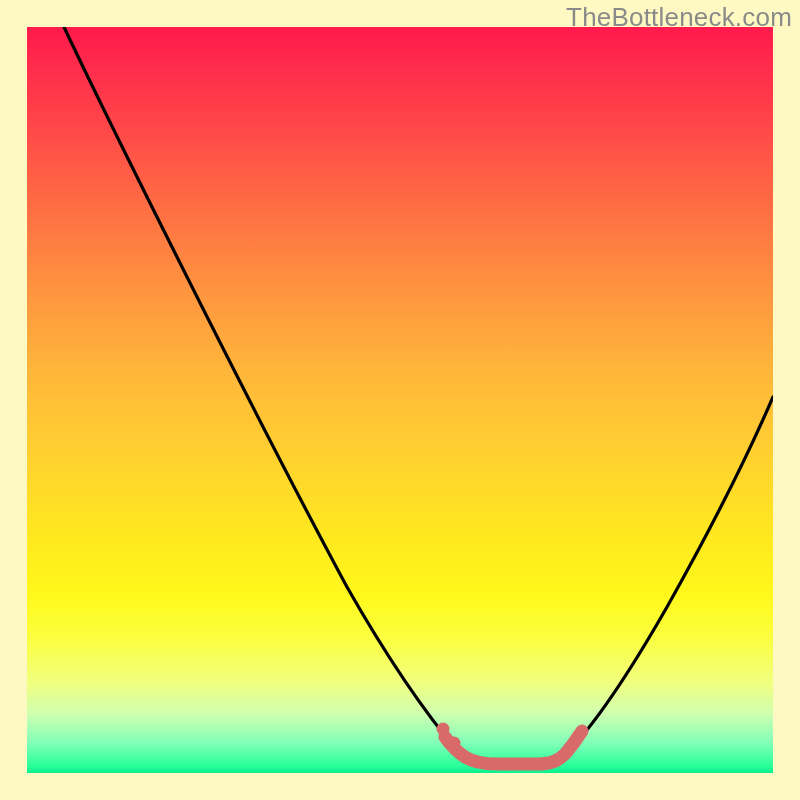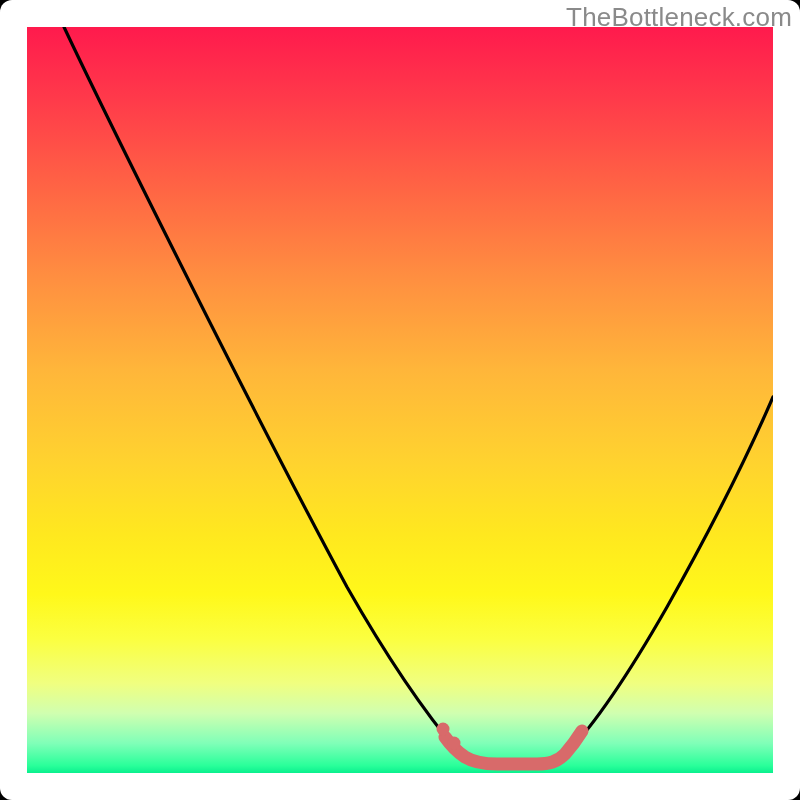--- a/index.html
+++ b/index.html
@@ -9,22 +9,21 @@
     height: 800px;
     background: #000;
     overflow: hidden;
   }
   .frame {
     position: absolute;
     left: 0;
     top: 0;
     width: 800px;
     height: 800px;
-    background: #ffffff;
-    border-radius: 12px;
+    background: #fef9c3;
   }
   .plot {
     position: absolute;
     left: 27px;
     top: 27px;
     width: 746px;
     height: 746px;
     background: linear-gradient(to bottom,
       #ff1a4d 0%,
       #ff3b4a 10%,

